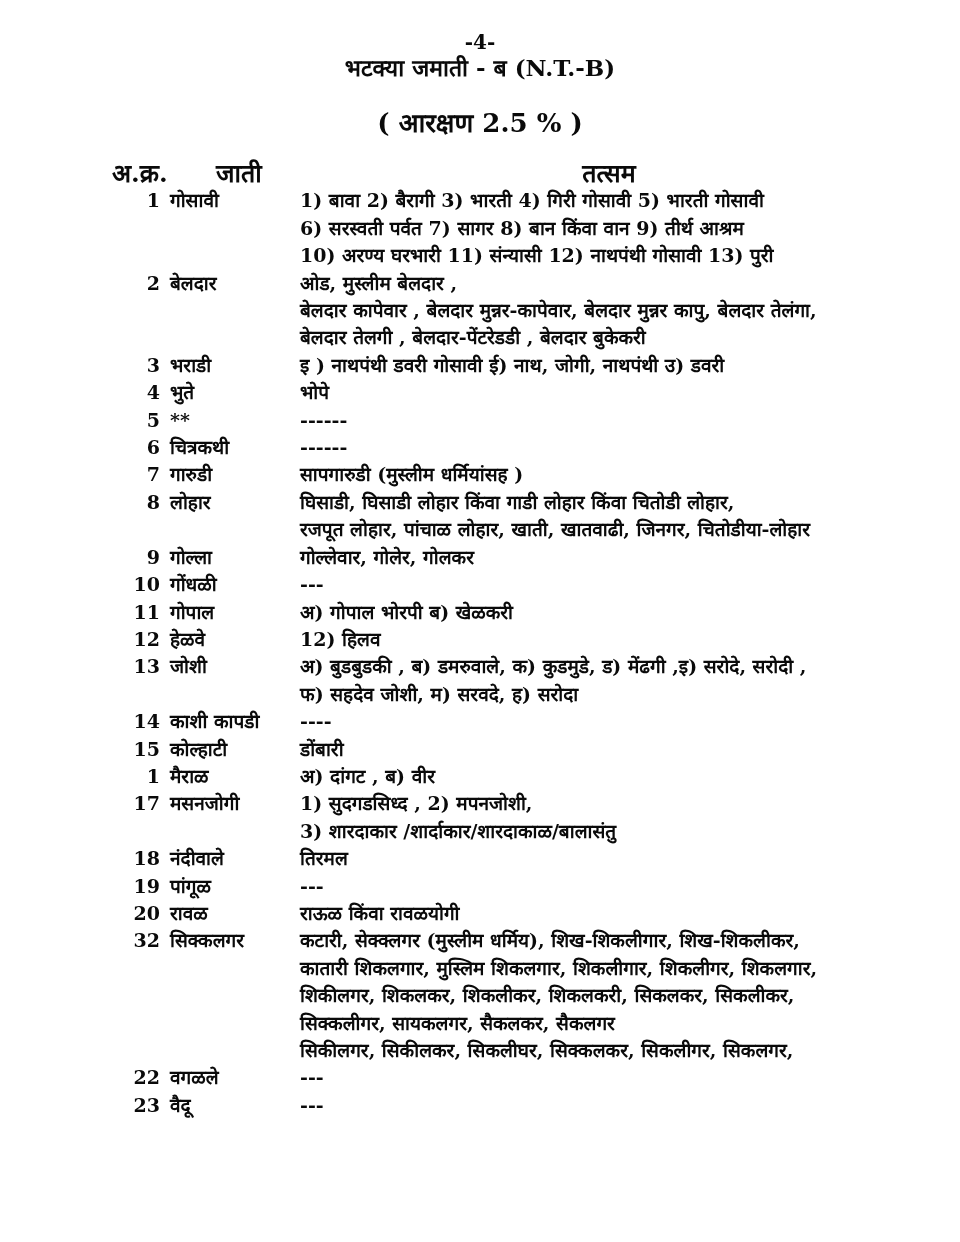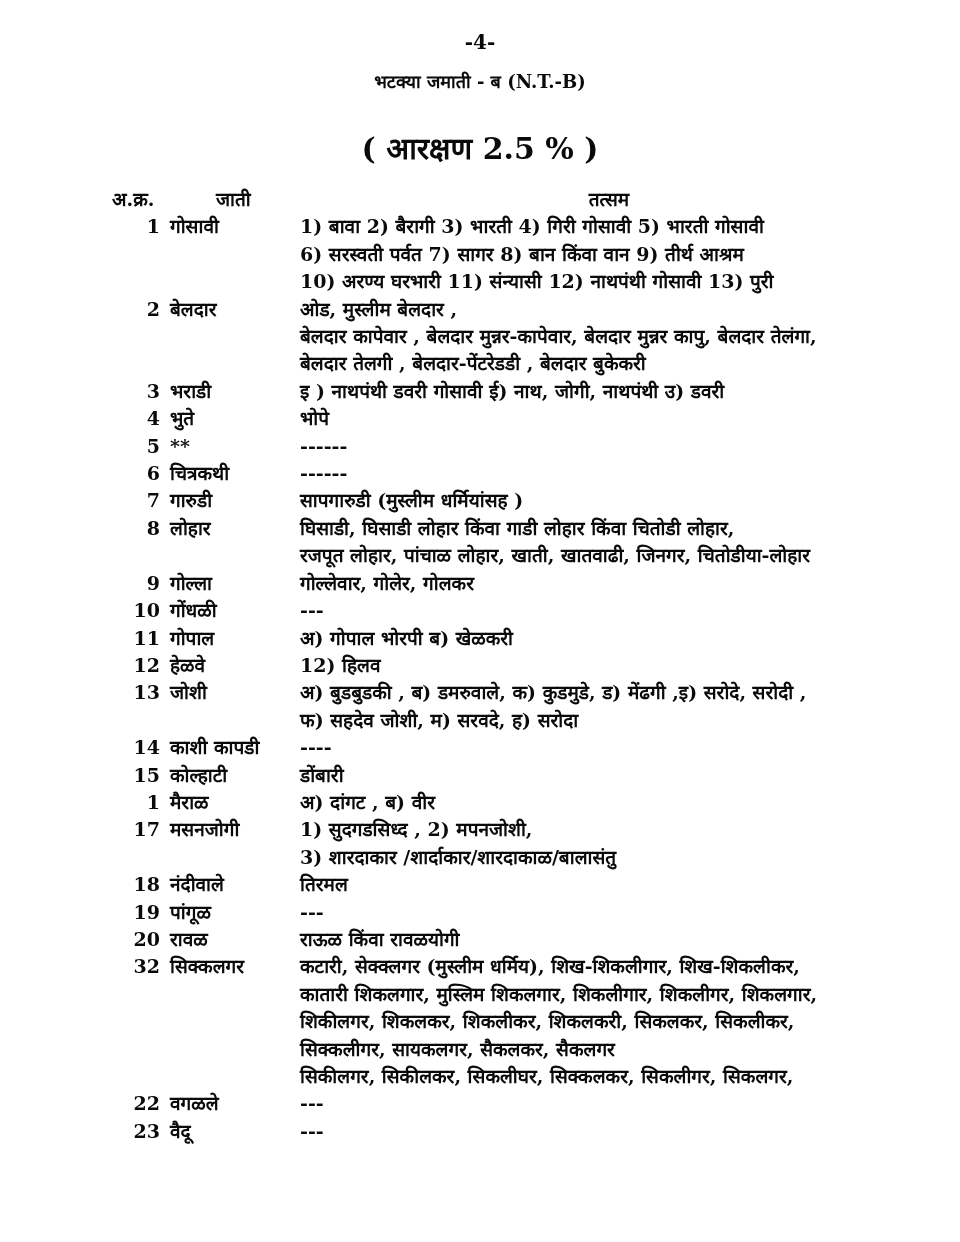--- a/index.html
+++ b/index.html
@@ -19,37 +19,37 @@
     box-sizing: border-box;
   }
   .page-number {
     text-align: center;
     padding-top: 30px;
     font-size: 20px;
     line-height: 24px;
   }
   .doc-title {
     text-align: center;
-    margin-top: 14px;
-    font-size: 18px;
+    margin-top: 0;
+    font-size: 23px;
     line-height: 28px;
   }
   .doc-subtitle {
     text-align: center;
-    margin-top: 40px;
-    font-size: 30px;
+    margin-top: 28px;
+    font-size: 26px;
     line-height: 26px;
   }
   .table {
     margin-top: 24px;
   }
   .hdr-row {
     display: flex;
     align-items: flex-start;
-    font-size: 19px;
+    font-size: 25px;
     line-height: 27.4px;
   }
   .col-no {
     width: 162px;
     box-sizing: border-box;
     text-align: right;
     padding-right: 2px;
     flex: 0 0 auto;
   }
   .hdr-serial {

